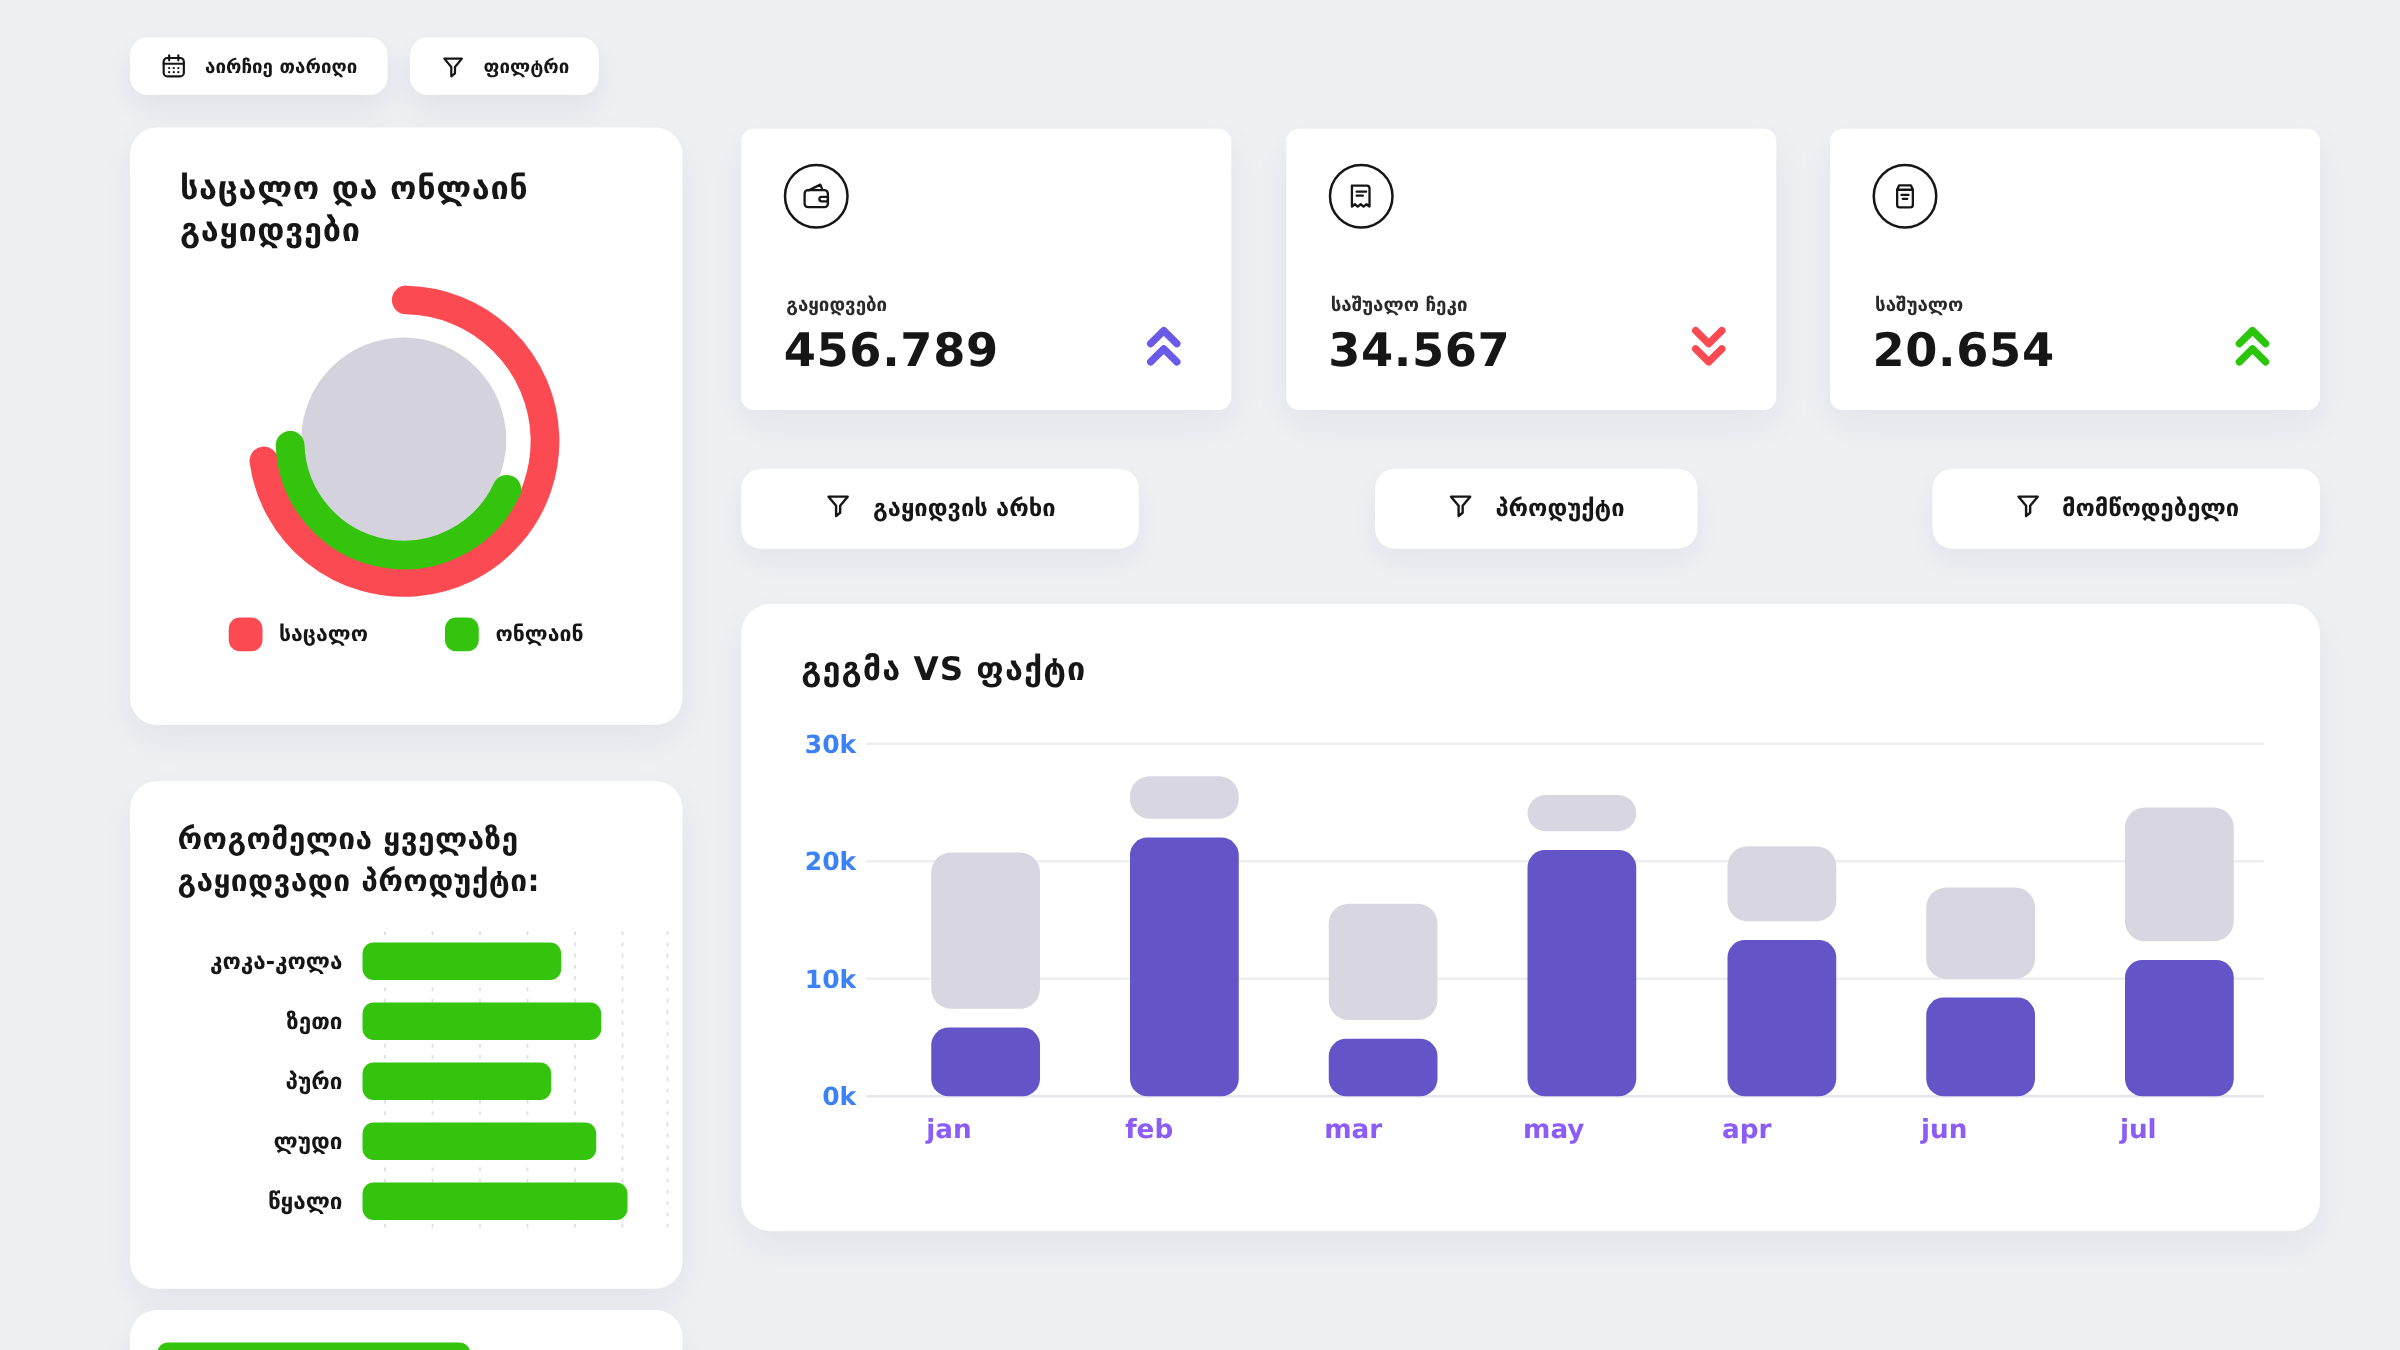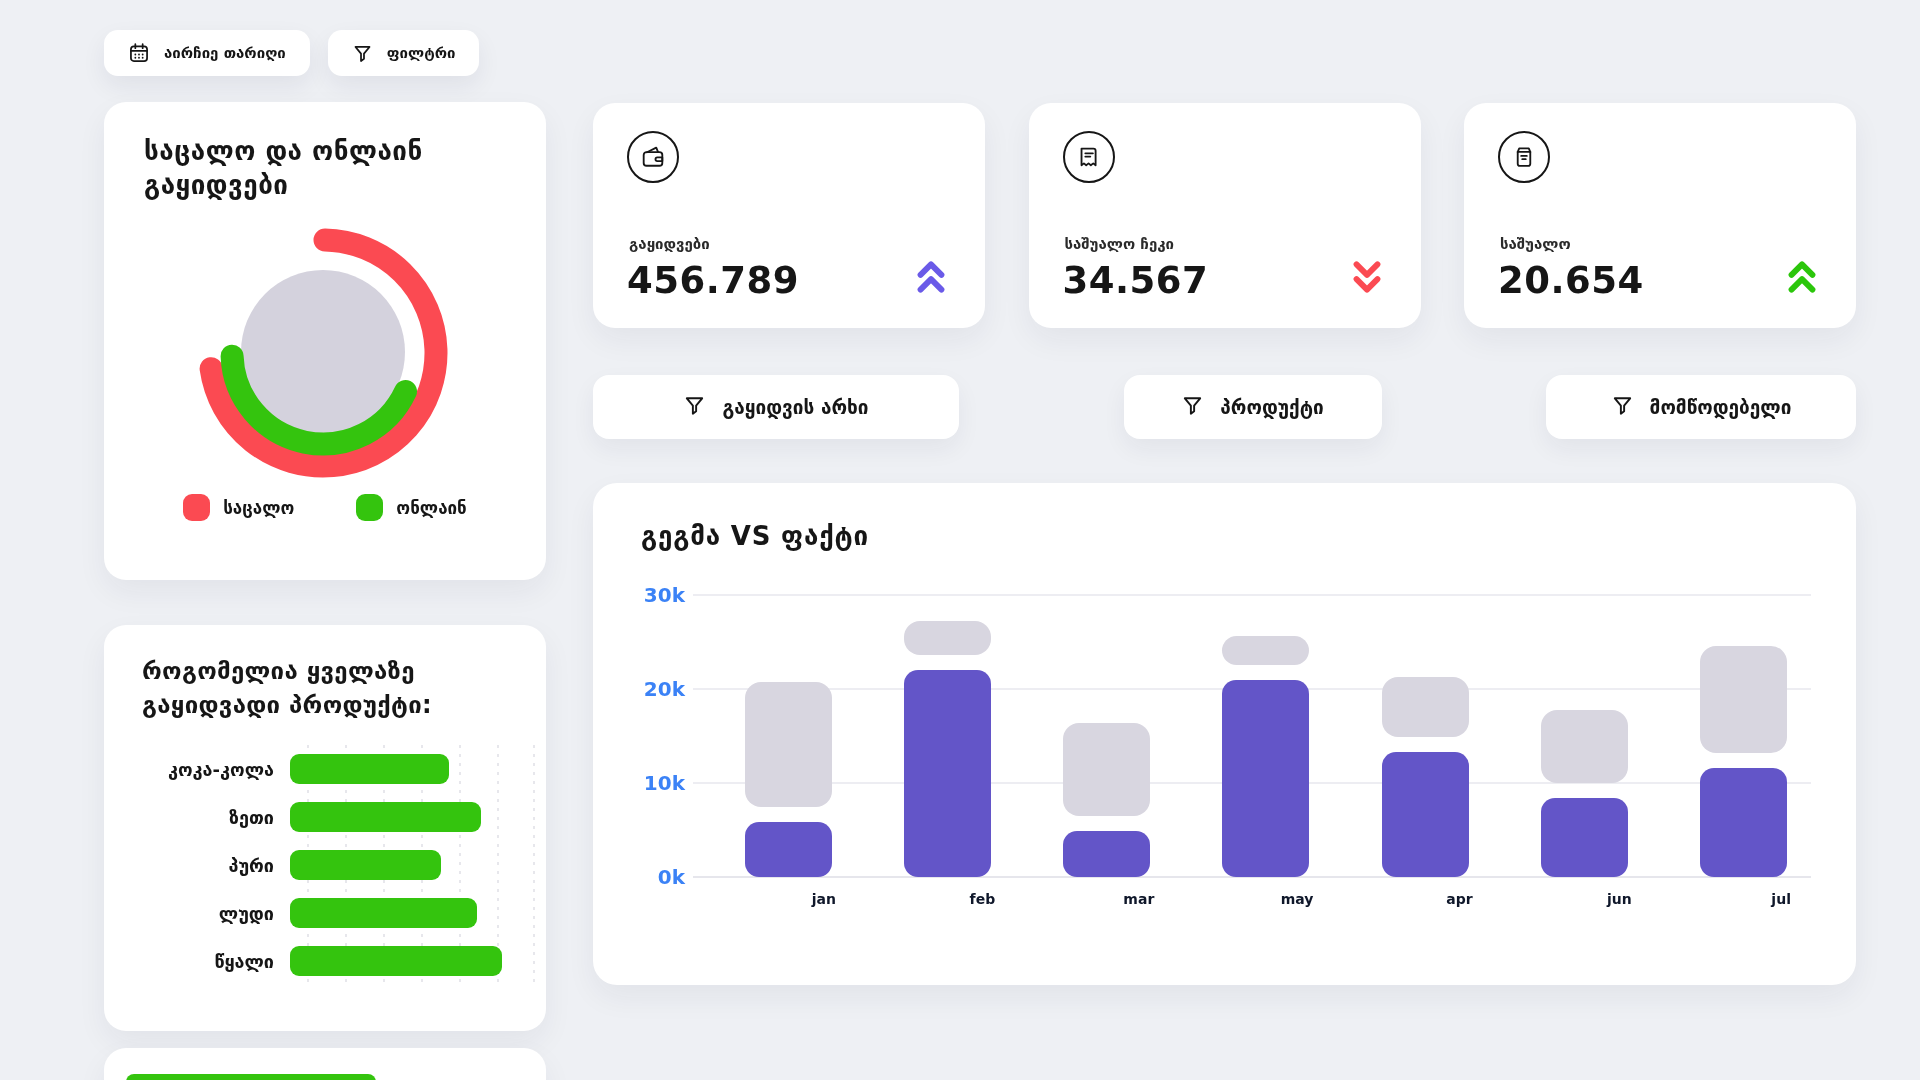--- a/index.html
+++ b/index.html
@@ -26,21 +26,21 @@
   .legend { position:absolute; left:0; right:0; top:392px; display:flex;
             justify-content:center; gap:62px; }
   .legend-item { display:flex; align-items:center; gap:13px; }
   .legend-swatch { width:27px; height:27px; border-radius:9px; }
   .legend-label { font-size:17px; font-weight:800; }
 
   
   .stats-row { position:absolute; left:593px; top:103px; width:1263px; height:225px;
                display:flex; justify-content:space-between; }
   .stat-card { position:relative; width:392px; height:225px; background:#fff;
-               border-radius:22px; box-shadow:0 12px 30px rgba(30,35,70,0.06);padding-left:46px; }
+               border-radius:10px; box-shadow:0 12px 30px rgba(30,35,70,0.06);padding-left:46px; }
   .stat-icon-circle { position:absolute; left:34px; top:28px; width:52px; height:52px;
                       border:2.5px solid #161616; border-radius:50%;
                       display:flex; align-items:center; justify-content:center; }
   .stat-label { position:absolute; left:36px; top:132px; font-size:15px; font-weight:800; color:#2a2a2a; }
   .stat-value { position:absolute; left:34px; top:156px; font-size:37px; font-weight:800; letter-spacing:.5px; }
   .stat-trend { position:absolute; right:34px; top:152px; }
 
   
   .chips-row { position:absolute; left:593px; top:375px; width:1263px; height:64px;
                display:flex; justify-content:space-between; }
@@ -71,22 +71,22 @@
   .plot { position:absolute; left:48px; top:112px; width:1170px; height:282px; }
   .gridline { position:absolute; left:52px; right:0; height:2px; background:#ededf2; }
   .gridline.base { background:#e6e6ec; }
   .ytick { position:absolute; left:0; width:44px; text-align:right; transform:translateY(-50%);
            font-size:20px; font-weight:700; color:#3b82f6; }
   .cols { position:absolute; left:100px; right:20px; top:0; height:282px;
           display:flex; justify-content:space-between; }
   .col { position:relative; width:95px; height:282px; }
   .bar-fact { position:absolute; left:4px; right:4px; bottom:0; border-radius:14px; }
   .bar-plan { position:absolute; left:4px; right:4px; border-radius:16px; }
-  .month-label { position:absolute; left:0; right:0; top:296px; text-align:right;
-                 font-size:14px; font-weight:700; color:#0f172a; }
+  .month-label { position:absolute; left:0; right:0; top:296px; text-align:left;
+                 font-size:21px; font-weight:700; color:#8b5cf6; }
 </style>
 </head>
 <body>
 
 <div class="canvas">
 
   <div class="toolbar">
     <button class="pill-btn">
       <span>
         <svg width="22" height="22" viewBox="0 0 24 24" fill="none" stroke="#161616" stroke-width="1.9" stroke-linecap="round">
@@ -180,21 +180,21 @@
     <div class="stat-label">საშუალო</div>
     <div class="stat-value">20.654</div>
     <div class="stat-trend"><svg width="40" height="44" viewBox="0 0 38 42" fill="none" stroke="#2BC60B" stroke-width="5.6" stroke-linecap="round" stroke-linejoin="round">
             <path d="M9 19 19 9l10 10"></path>
             <path d="M9 33 19 23l10 10"></path>
           </svg></div>
   </div>
 </div>
 
   <div class="chips-row">
-      <button class="chip" style="width: 366px;">
+      <button class="chip" style="width: 318px;">
         <span><svg width="23" height="23" viewBox="0 0 24 24" fill="none" stroke="#161616" stroke-width="2" stroke-linejoin="round" stroke-linecap="round">
             <path d="M4 4.5h16l-6.3 7.6v5.9l-3.4 2.6v-8.5z"></path>
           </svg></span>
         <span>გაყიდვის არხი</span>
       </button>
       <button class="chip" style="width: 258px;">
         <span><svg width="23" height="23" viewBox="0 0 24 24" fill="none" stroke="#161616" stroke-width="2" stroke-linejoin="round" stroke-linecap="round">
             <path d="M4 4.5h16l-6.3 7.6v5.9l-3.4 2.6v-8.5z"></path>
           </svg></span>
         <span>პროდუქტი</span>

